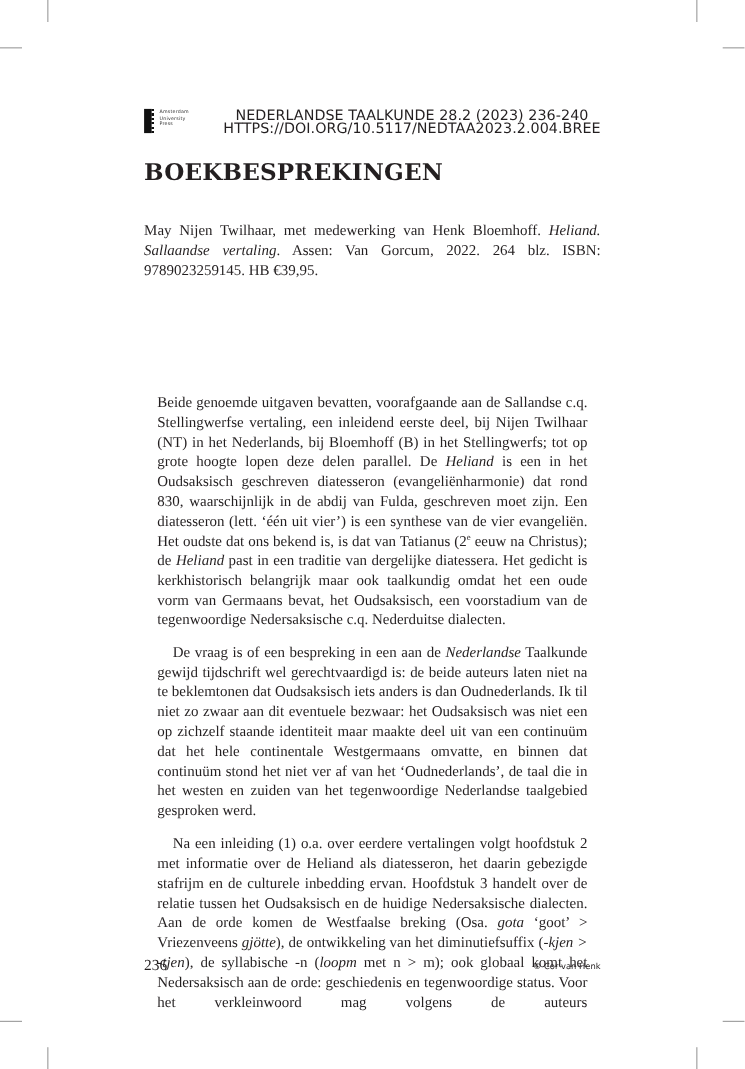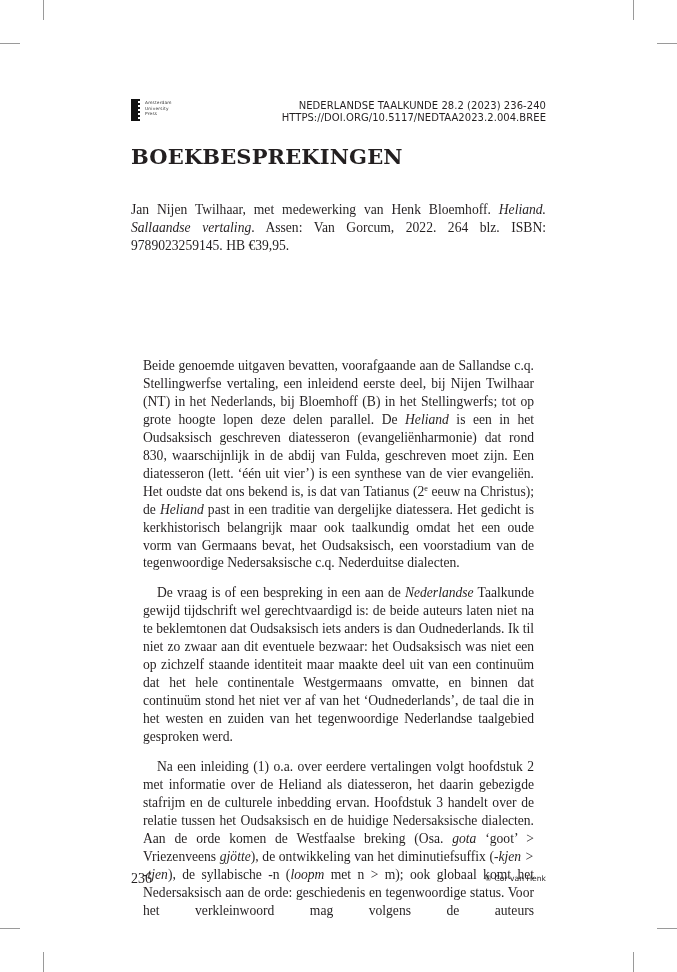--- a/index.html
+++ b/index.html
@@ -64,23 +64,23 @@
     font-size: 4.3px;
     line-height: 5.5px;
     color: #333;
     letter-spacing: 0.2px;
     padding-top: 1px;
   }
   .journal-info {
     position: absolute;
     right: 0;
     top: 1px;
-    text-align: right;
+    text-align: center;
     font-family: "DejaVu Sans", sans-serif;
-    font-size: 10px;
+    font-size: 13px;
     line-height: 12px;
     color: #231f20;
     letter-spacing: 0.05px;
   }
   .journal-info .doi {
   }
 
   .section-title {
     position: absolute;
     top: 146px;
@@ -181,21 +181,21 @@
     </div>
     <div class="journal-info">
       <div>NEDERLANDSE TAALKUNDE 28.2 (2023) 236-240</div>
       <div class="doi">HTTPS://DOI.ORG/10.5117/NEDTAA2023.2.004.BREE</div>
     </div>
   </div>
 
   <div class="section-title">BOEKBESPREKINGEN</div>
 
   <div class="refs">
-    <p><span>Jan Nijen Twilhaar, met medewerking van Henk Bloemhoff. </span><em>Heliand. Sallaandse vertaling</em><span>. Assen: Van Gorcum, 2022. 264 blz. ISBN: 9789023259145. HB €39,95.</span></p>
+    <p><span>May Nijen Twilhaar, met medewerking van Henk Bloemhoff. </span><em>Heliand. Sallaandse vertaling</em><span>. Assen: Van Gorcum, 2022. 264 blz. ISBN: 9789023259145. HB €39,95.</span></p>
   </div>
 
   <div class="body-text">
     <p><span>Beide genoemde uitgaven bevatten, voorafgaande aan de Sallandse c.q. Stellingwerfse vertaling, een inleidend eerste deel, bij Nijen Twilhaar (NT) in het Nederlands, bij Bloemhoff (B) in het Stellingwerfs; tot op grote hoogte lopen deze delen parallel. De </span><em>Heliand</em><span> is een in het Oudsaksisch geschreven diatesseron (evangeliënharmonie) dat rond 830, waarschijnlijk in de abdij van Fulda, geschreven moet zijn. Een diatesseron (lett. ‘één uit vier’) is een synthese van de vier evangeliën. Het oudste dat ons bekend is, is dat van Tatianus (2</span><sup>e</sup><span> eeuw na Christus); de </span><em>Heliand</em><span> past in een traditie van dergelijke diatessera. Het gedicht is kerkhistorisch belangrijk maar ook taalkundig omdat het een oude vorm van Germaans bevat, het Oudsaksisch, een voorstadium van de tegenwoordige Nedersaksische c.q. Nederduitse dialecten.</span></p>
     <p class="indent"><span>De vraag is of een bespreking in een aan de </span><em>Nederlandse</em><span> Taalkunde gewijd tijdschrift wel gerechtvaardigd is: de beide auteurs laten niet na te beklemtonen dat Oudsaksisch iets anders is dan Oudnederlands. Ik til niet zo zwaar aan dit eventuele bezwaar: het Oudsaksisch was niet een op zichzelf staande identiteit maar maakte deel uit van een continuüm dat het hele continentale Westgermaans omvatte, en binnen dat continuüm stond het niet ver af van het ‘Oudnederlands’, de taal die in het westen en zuiden van het tegenwoordige Nederlandse taalgebied gesproken werd.</span></p>
     <p class="indent last"><span>Na een inleiding (1) o.a. over eerdere vertalingen volgt hoofdstuk 2 met informatie over de Heliand als diatesseron, het daarin gebezigde stafrijm en de culturele inbedding ervan. Hoofdstuk 3 handelt over de relatie tussen het Oudsaksisch en de huidige Nedersaksische dialecten. Aan de orde komen de Westfaalse breking (Osa. </span><em>gota</em><span> ‘goot’ &gt; Vriezenveens </span><em>gjötte</em><span>), de ontwikkeling van het diminutiefsuffix (</span><em>-kjen &gt; -tjen</em><span>), de syllabische -n (</span><em>loopm</em><span> met n &gt; m); ook globaal komt het Nedersaksisch aan de orde: geschiedenis en tegenwoordige status. Voor het verkleinwoord mag volgens de auteurs</span></p>
   </div>
 
   <div class="footer">
     <div class="page-number">236</div>

